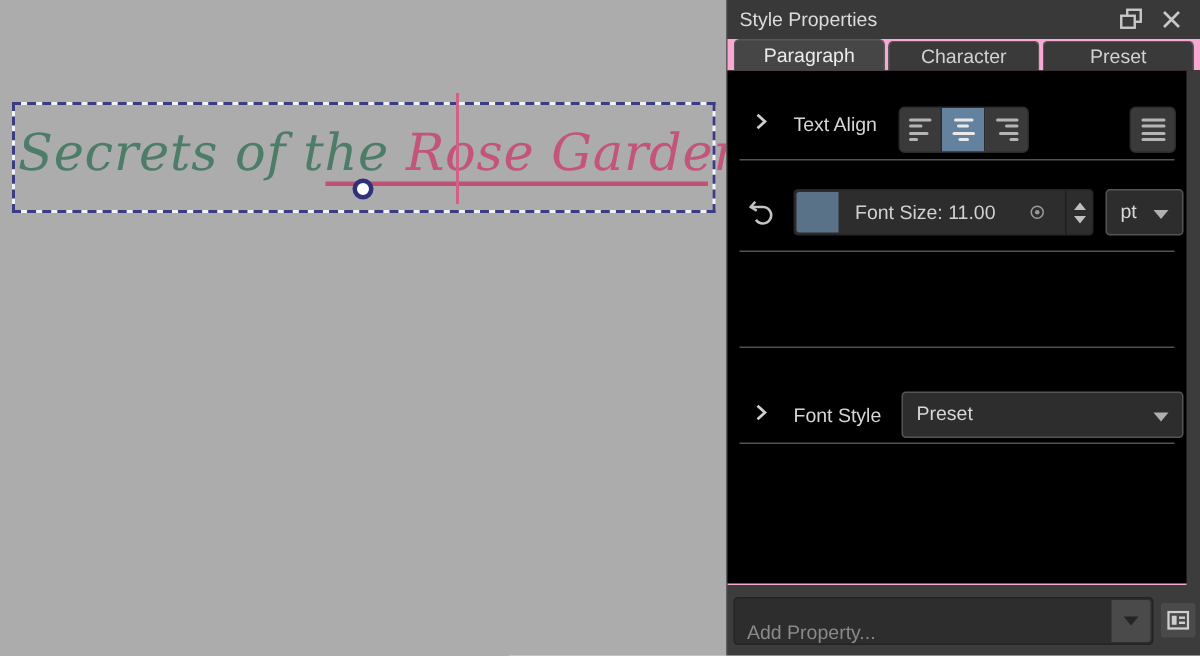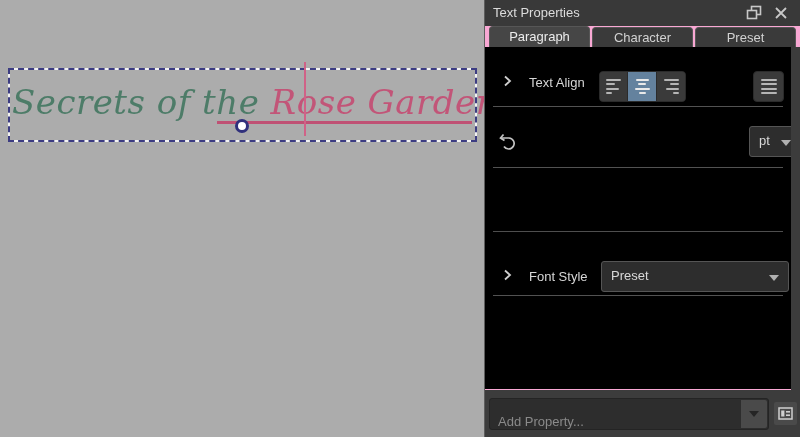--- a/index.html
+++ b/index.html
@@ -114,21 +114,21 @@
     <div class="script-text"><span class="seg-green">Secrets of the </span><span class="seg-pink">Rose Garden</span></div>
 
     <div class="pink-underline"></div>
     <div class="text-cursor"></div>
     <div class="handle"></div>
   </div>
 
   <div id="panel">
 
     <div class="titlebar">
-      <span class="title">Text Properties</span>
+      <span class="title">Style Properties</span>
       <span class="win-btn" id="float-btn">
         <svg width="18" height="16" viewBox="0 0 18 16">
           <rect x="5.5" y="1.5" width="9" height="8" fill="none" stroke="#c8c8c8" stroke-width="1.6"></rect>
           <rect x="1.5" y="5.5" width="9" height="8" fill="#393939" stroke="#c8c8c8" stroke-width="1.6"></rect>
         </svg>
       </span>
       <span class="win-btn" id="close-btn">
         <svg width="16" height="16" viewBox="0 0 16 16">
           <path d="M3 3 L13 13 M13 3 L3 13" stroke="#c8c8c8" stroke-width="1.8" fill="none"></path>
         </svg>
@@ -196,21 +196,30 @@
 
       <div class="sep" style="top:59px;"></div>
 
       <div class="row" style="top:79px;">
         <span class="undo-icon">
           <svg width="20" height="20" viewBox="0 0 20 20">
             <path d="M5.5 3.5 L2.5 7 L6.5 9.5" fill="none" stroke="#c4c4c4" stroke-width="1.7"></path>
             <path d="M3 7 H11 A5.5 5.5 0 1 1 6 15.5" fill="none" stroke="#c4c4c4" stroke-width="1.7"></path>
           </svg>
         </span>
-        <div class="combo" style="left:264px; width:52px; top:0;">
+        <div class="spinbox">
+          <div class="spin-fill"></div>
+          <span class="spin-text">Font Size: 11.00</span>
+          <span class="soft-limit"></span>
+          <div class="spin-arrows">
+            <span class="tri-up"></span>
+            <span class="tri-down"></span>
+          </div>
+        </div>
+        <div class="combo" style="left:252px; width:52px; top:0;">
           <span class="val">pt</span>
           <span class="tri"></span>
         </div>
       </div>
 
       <div class="sep" style="top:120px;"></div>
 
 
       <div class="sep" style="top:184px; background:#4e4e4e;"></div>
 

